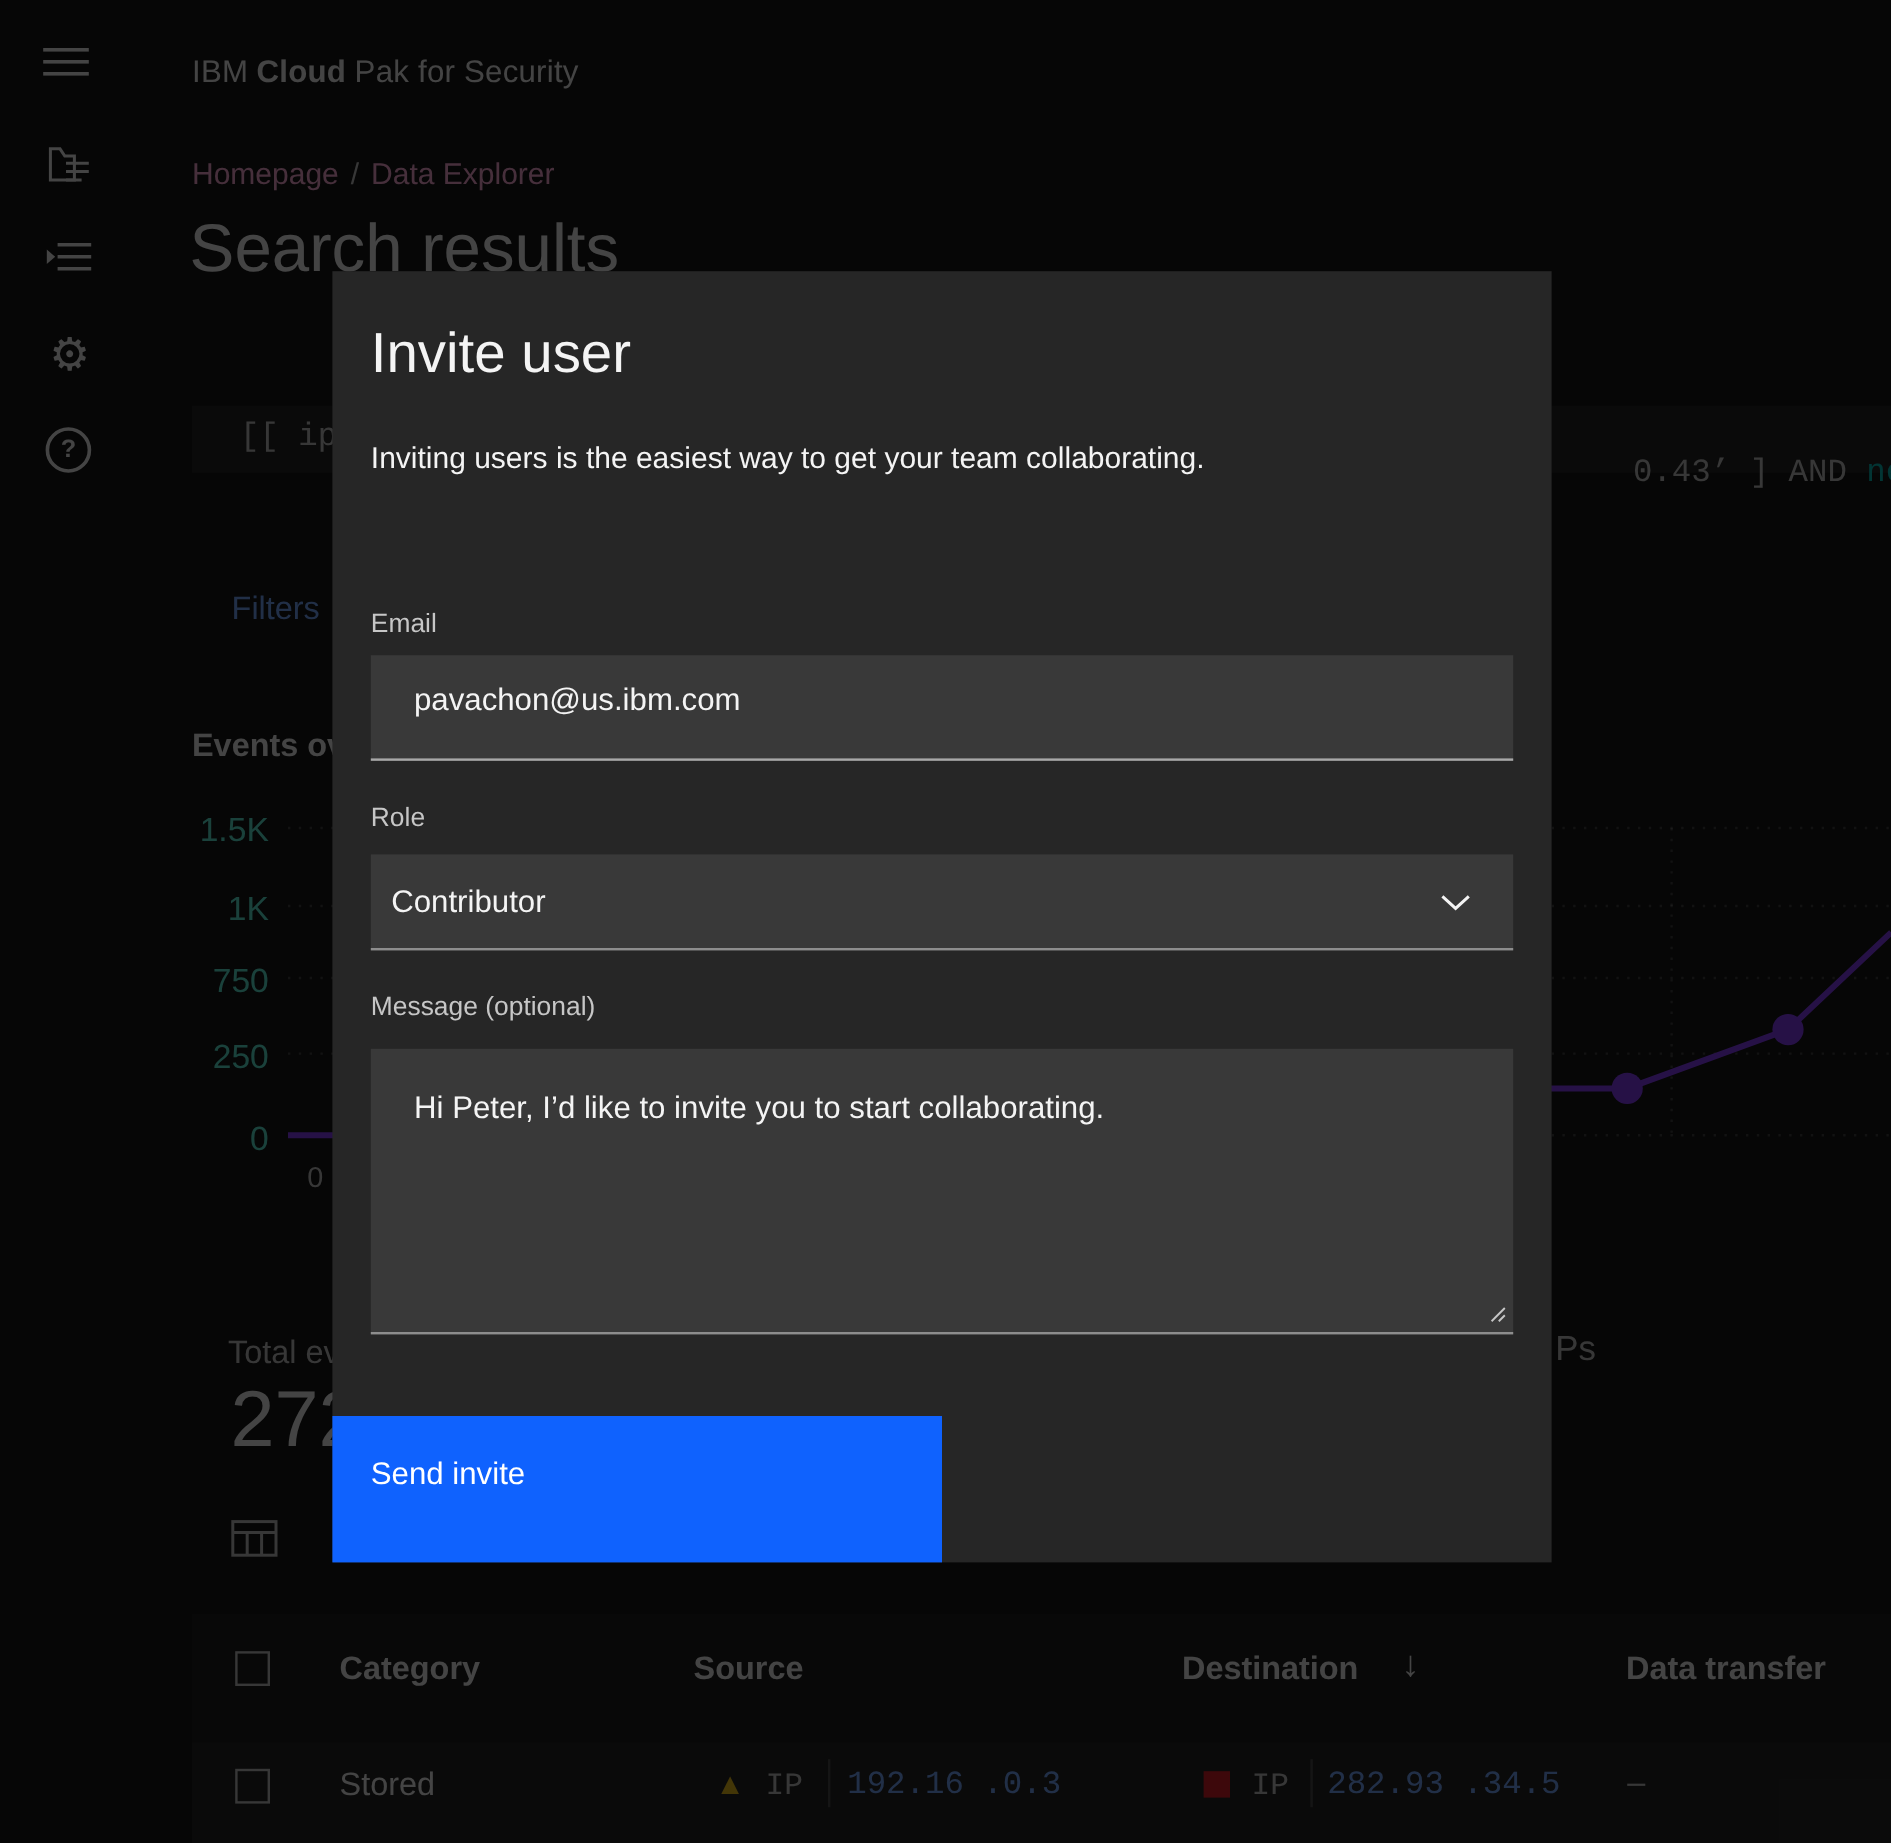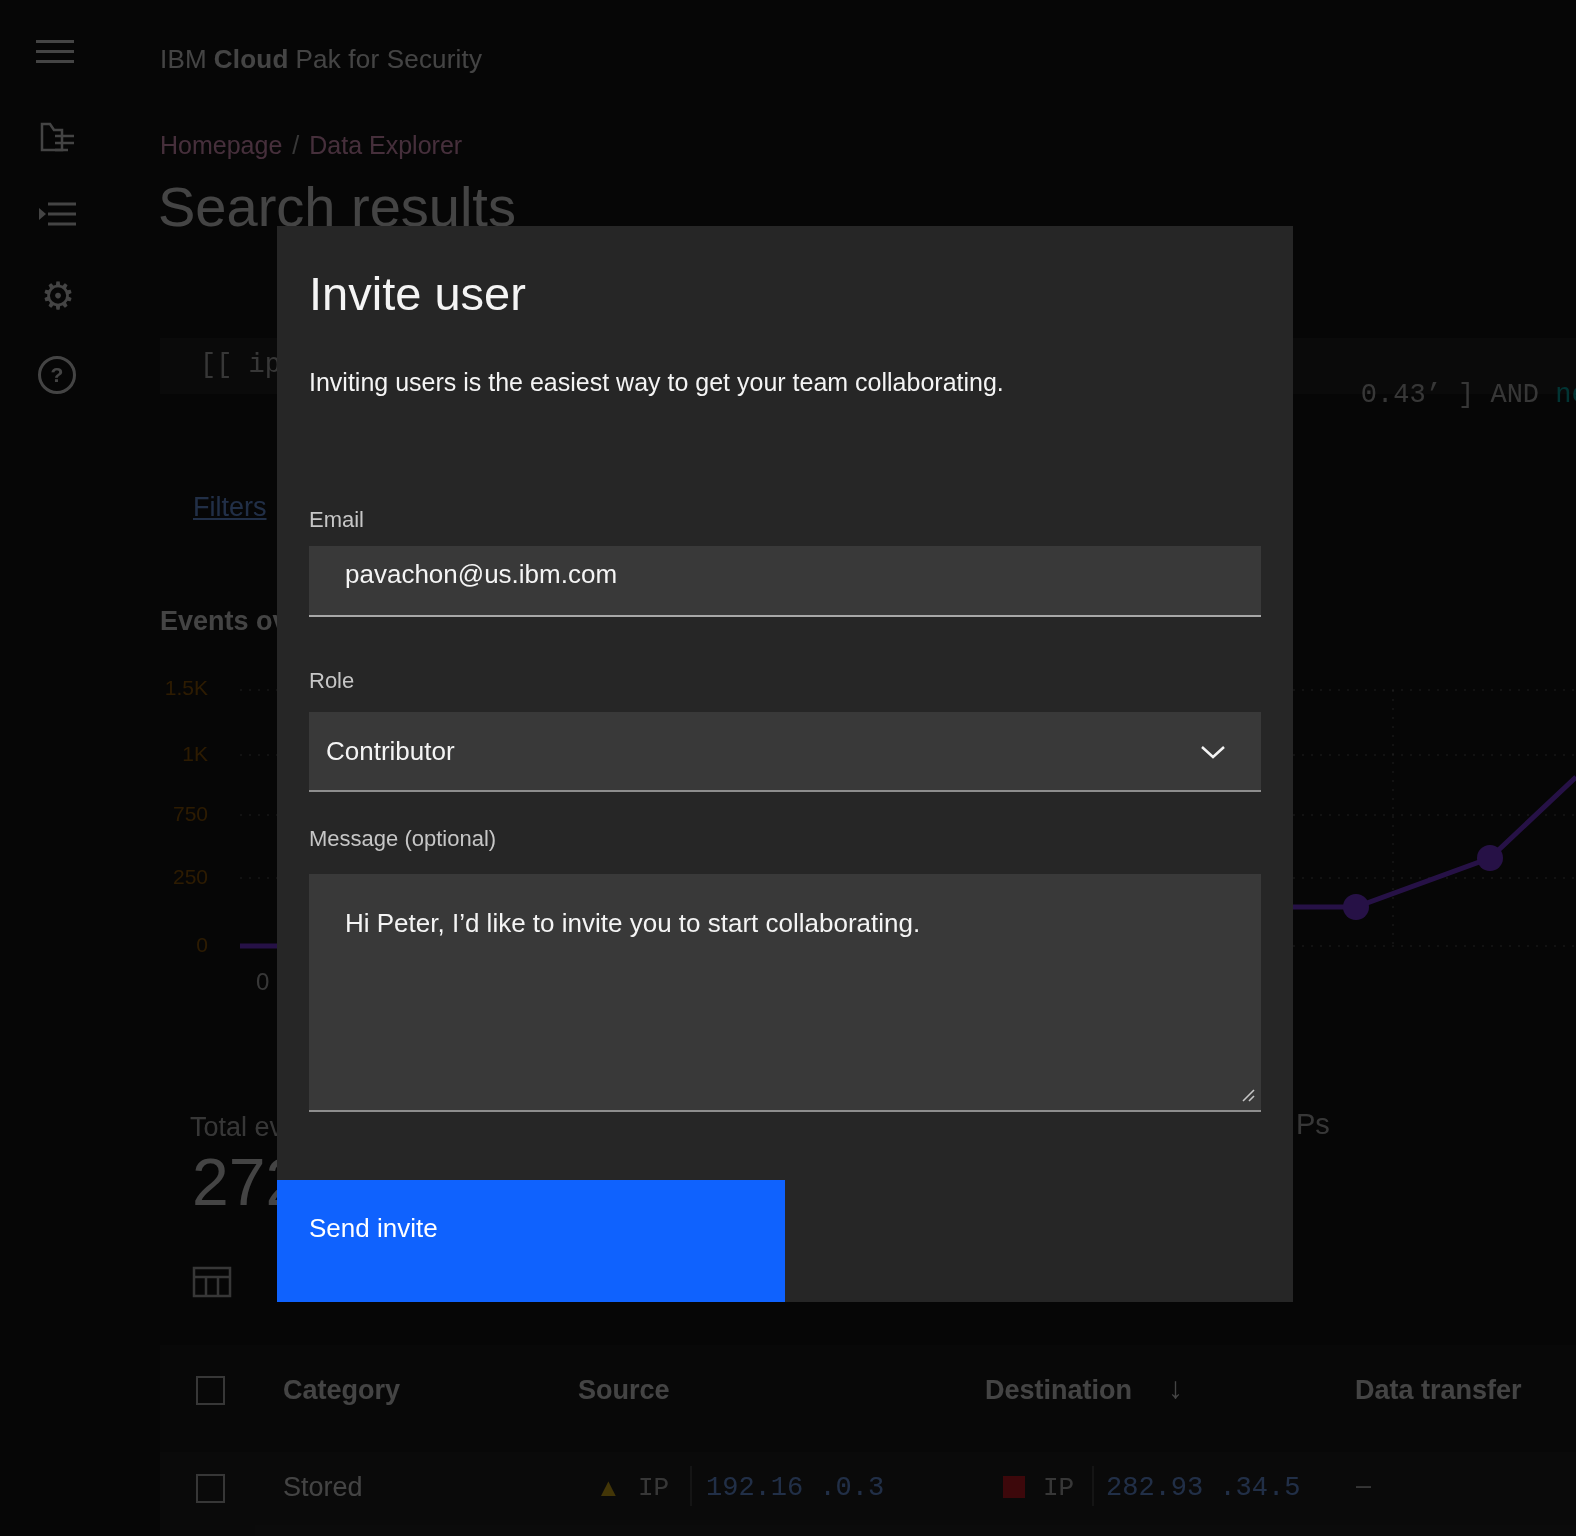--- a/index.html
+++ b/index.html
@@ -35,25 +35,25 @@
   #breadcrumb a{color:#f9a8d4;text-decoration:none;cursor:pointer;}
   #breadcrumb .sep{color:#c6c6c6;margin:0 10px;}
 
   #page-title{left:158px;top:174px;font-size:56px;font-weight:400;color:#f4f4f4;}
 
   #search-strip{left:160px;top:338px;width:1416px;height:56px;background:#262626;}
   #query-left{left:200px;top:350px;font-size:27px;color:#c6c6c6;}
   #query-right{left:1296px;top:350px;font-size:27px;color:#c6c6c6;white-space:pre;}
   #query-right .kw{color:#08bdba;}
 
-  #filters-link{left:193px;top:492px;font-size:27px;color:#78a9ff;cursor:pointer;text-decoration:underline;}
+  #filters-link{left:193px;top:492px;font-size:27px;color:#78a9ff;cursor:pointer;}
 
   #events-title{left:160px;top:606px;font-size:27px;font-weight:bold;color:#f4f4f4;}
 
-  .ytick{width:80px;text-align:right;font-size:21px;color:#a16207;left:128px;}
+  .ytick{width:80px;text-align:right;font-size:28px;color:#5eead4;left:144px;}
   #yt0{top:676px;} #yt1{top:742px;} #yt2{top:802px;} #yt3{top:865px;} #yt4{top:933px;}
   #xtick0{left:256px;top:968px;font-size:24px;color:#c6c6c6;}
 
   #chart-svg{left:0;top:640px;}
 
   #total-label{left:190px;top:1112px;font-size:27px;color:#c6c6c6;}
   #total-value{left:192px;top:1144px;font-size:66px;color:#f4f4f4;}
   #right-fragment{left:1296px;top:1108px;font-size:29px;color:#c6c6c6;}
 
   #table-view-icon{left:192px;top:1266px;}
@@ -93,21 +93,21 @@
   #modal-title{left:32px;top:40px;font-size:47px;font-weight:400;color:#f4f4f4;}
   .modal-desc{left:32px;font-size:25px;color:#f4f4f4;}
   #modal-desc1{top:142px;}
   #modal-desc2{top:182px;}
 
   .field-label{left:32px;font-size:22px;color:#c6c6c6;}
   #email-label{top:281px;}
   #role-label{top:442px;}
   #message-label{top:600px;}
 
-  #email-input{left:32px;top:320px;width:952px;height:71px;background:#393939;
+  #email-input{left:32px;top:320px;width:952px;height:88px;background:#393939;
     border:none;border-bottom:2px solid #a8a8a8;color:#f4f4f4;font-size:26px;
     padding:0 0 12px 36px;box-sizing:border-box;outline:none;
     font-family:"Liberation Sans", sans-serif;}
 
   #role-select{left:32px;top:486px;width:952px;height:80px;background:#393939;
     border-bottom:2px solid #8d8d8d;cursor:pointer;box-sizing:border-box;
     display:flex;align-items:center;}
   #role-value{margin-left:17px;font-size:26px;color:#f4f4f4;}
   #role-chevron{position:absolute;right:34px;top:32px;}
 

